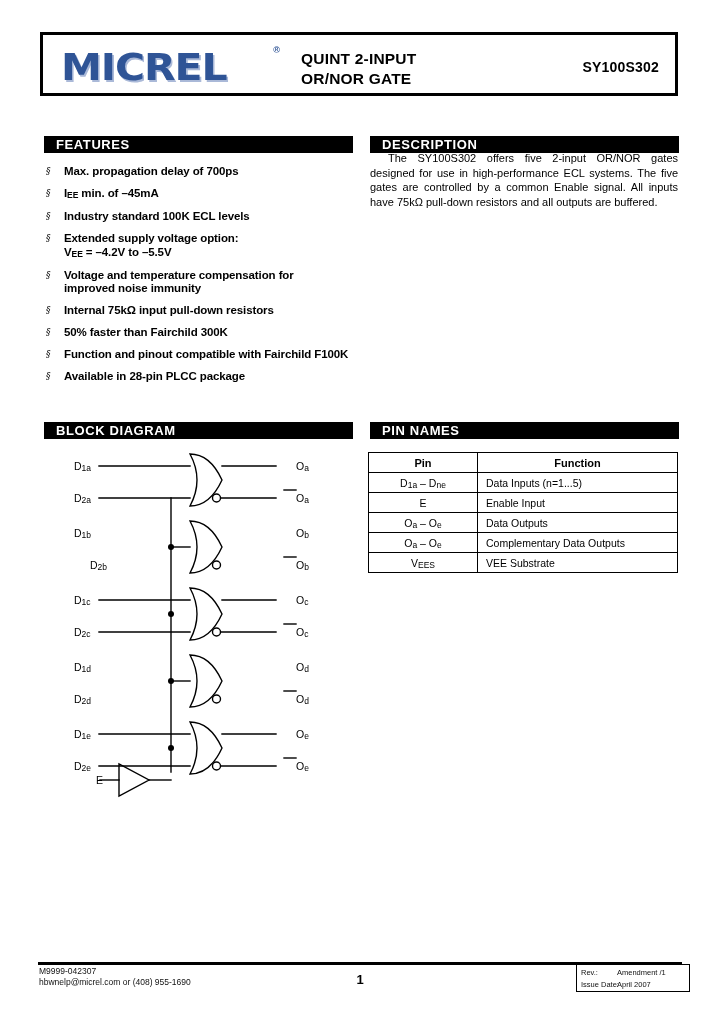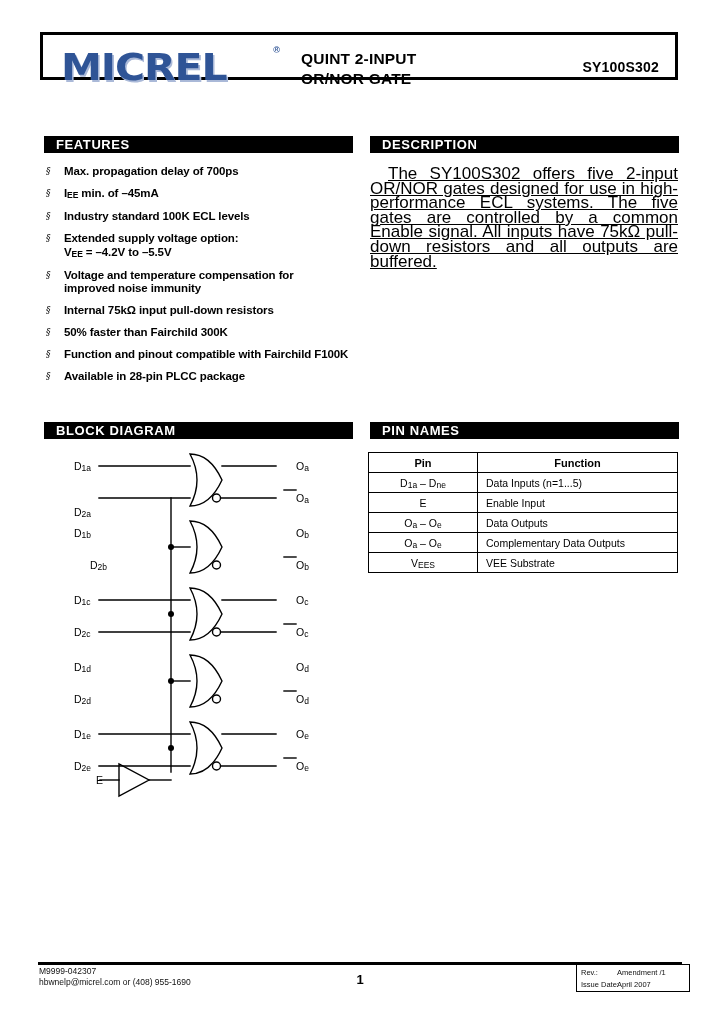--- a/index.html
+++ b/index.html
@@ -18,21 +18,21 @@
   .page {
     position: absolute;
     left: 0; top: 0;
     width: 720px; height: 1012px;
   }
 
   
   .header-box {
     position: absolute;
     left: 40px; top: 32px;
-    width: 638px; height: 48px;
+    width: 638px; height: 64px;
     border: 3px solid #000;
     box-sizing: border-box;
     background: #fff;
   }
   .logo-wrap {
     position: absolute;
     left: 18px; top: 8px;
     width: 215px; height: 48px;
   }
   .logo-text {
@@ -111,27 +111,26 @@
     font-size: 9px;
     font-weight: normal;
     font-style: italic;
   }
   .feat .l2 { display: block; }
   sub.sm { font-size: 8.5px; vertical-align: baseline; position: relative; top: 1px; }
 
   
   .description {
     position: absolute;
-    left: 370px; top: 167px;
+    left: 370px; top: 151px;
     width: 308px;
-    font-size: 17px;
+    font-size: 11px;
     line-height: 14.6px;
     text-align: justify;
     text-indent: 18px;
-    text-decoration: underline;
   }
 
   
   .pin-table {
     position: absolute;
     left: 368px; top: 452px;
     width: 310px;
     border-collapse: collapse;
     font-size: 10.5px;
     padding-left: 16px;
@@ -311,21 +310,21 @@
         <line x1="240" y1="40" x2="252" y2="40"></line>
         <line x1="240" y1="107" x2="252" y2="107"></line>
         <line x1="240" y1="174" x2="252" y2="174"></line>
         <line x1="240" y1="241" x2="252" y2="241"></line>
         <line x1="240" y1="308" x2="252" y2="308"></line>
       </g>
     </svg>
 
     
     <div class="blk-label" style="left:18px; top:10px;">D<sub class="sm">1a</sub></div>
-    <div class="blk-label" style="left:18px; top:56px;text-align:right;">D<sub class="sm">2a</sub></div>
+    <div class="blk-label" style="left:18px; top:42px;text-align:right;">D<sub class="sm">2a</sub></div>
     <div class="blk-label" style="left:18px; top:77px;">D<sub class="sm">1b</sub></div>
     <div class="blk-label" style="left:34px; top:109px;">D<sub class="sm">2b</sub></div>
     <div class="blk-label" style="left:18px; top:144px;">D<sub class="sm">1c</sub></div>
     <div class="blk-label" style="left:18px; top:176px;">D<sub class="sm">2c</sub></div>
     <div class="blk-label" style="left:18px; top:211px;">D<sub class="sm">1d</sub></div>
     <div class="blk-label" style="left:18px; top:243px;">D<sub class="sm">2d</sub></div>
     <div class="blk-label" style="left:18px; top:278px;">D<sub class="sm">1e</sub></div>
     <div class="blk-label" style="left:18px; top:310px;">D<sub class="sm">2e</sub></div>
     <div class="blk-label" style="left:40px; top:324px;">E</div>
 

